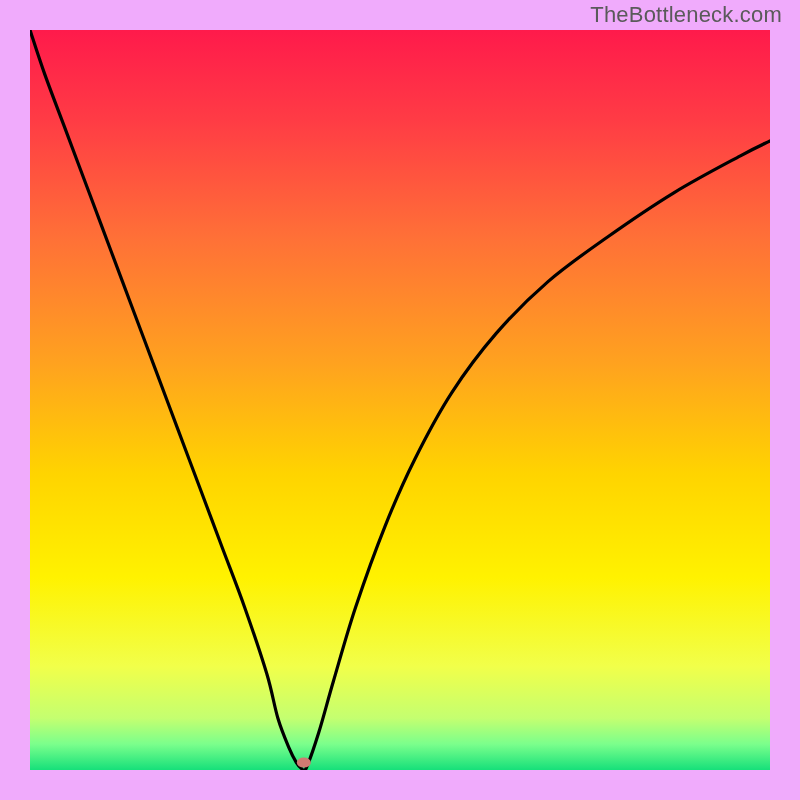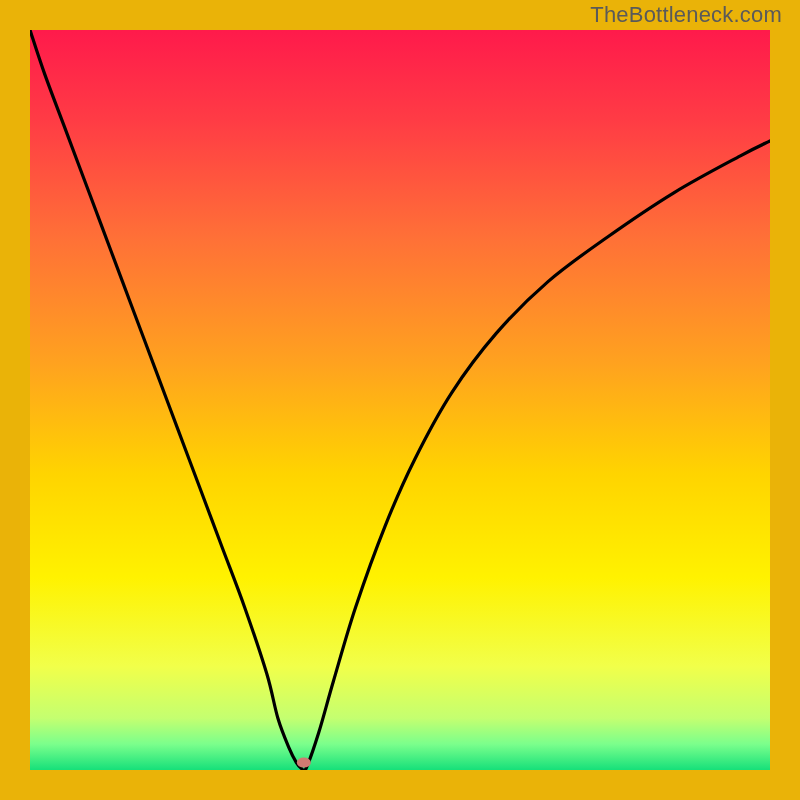--- a/index.html
+++ b/index.html
@@ -10,21 +10,21 @@
     background: #000;
     overflow: hidden;
     font-family: Arial, Helvetica, sans-serif;
   }
   .frame {
     position: absolute;
     left: 0;
     top: 0;
     width: 800px;
     height: 800px;
-    background: #eab308;
+    background: #f0abfc;
   }
   .watermark {
     position: absolute;
     top: 2px;
     right: 18px;
     color: #5a5a5a;
     font-size: 22px;
     font-weight: 500;
     letter-spacing: 0.2px;
     z-index: 10;

